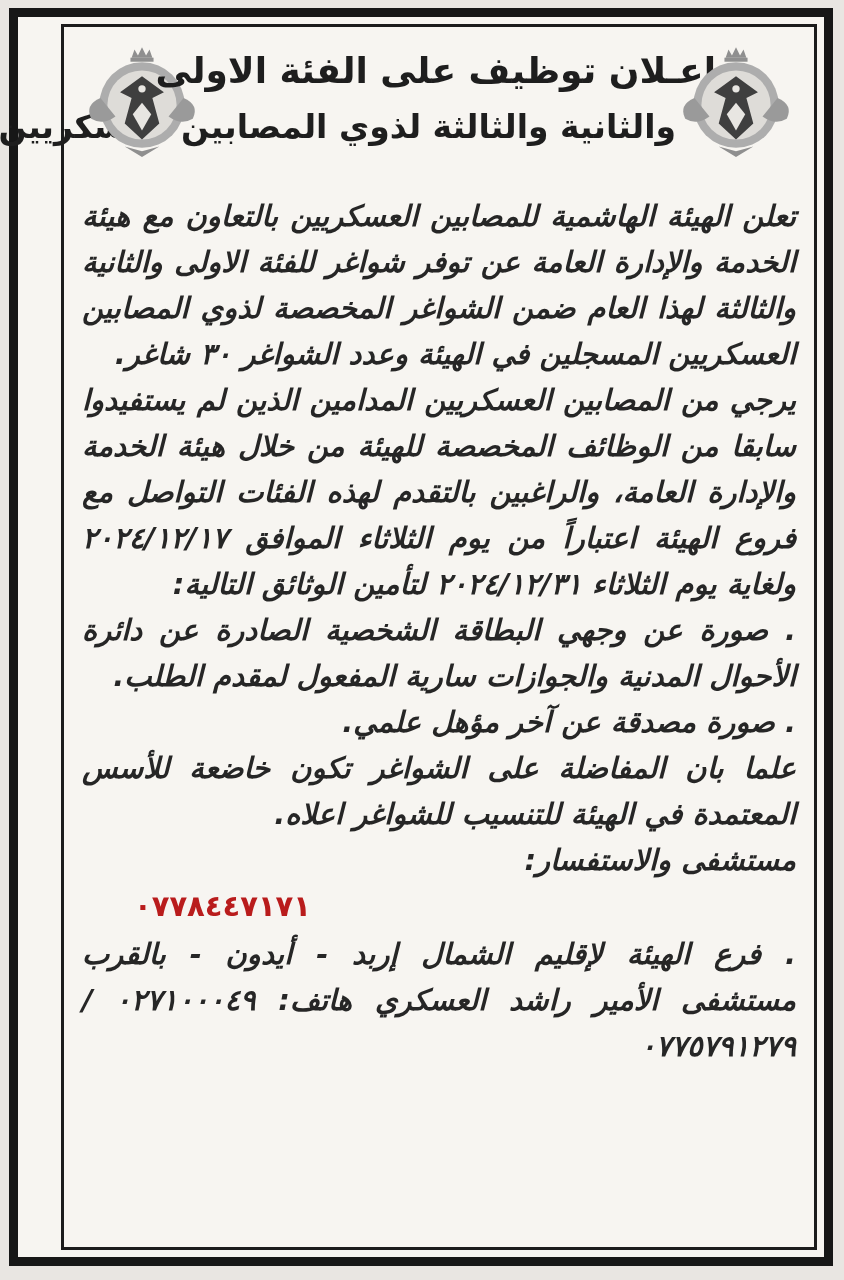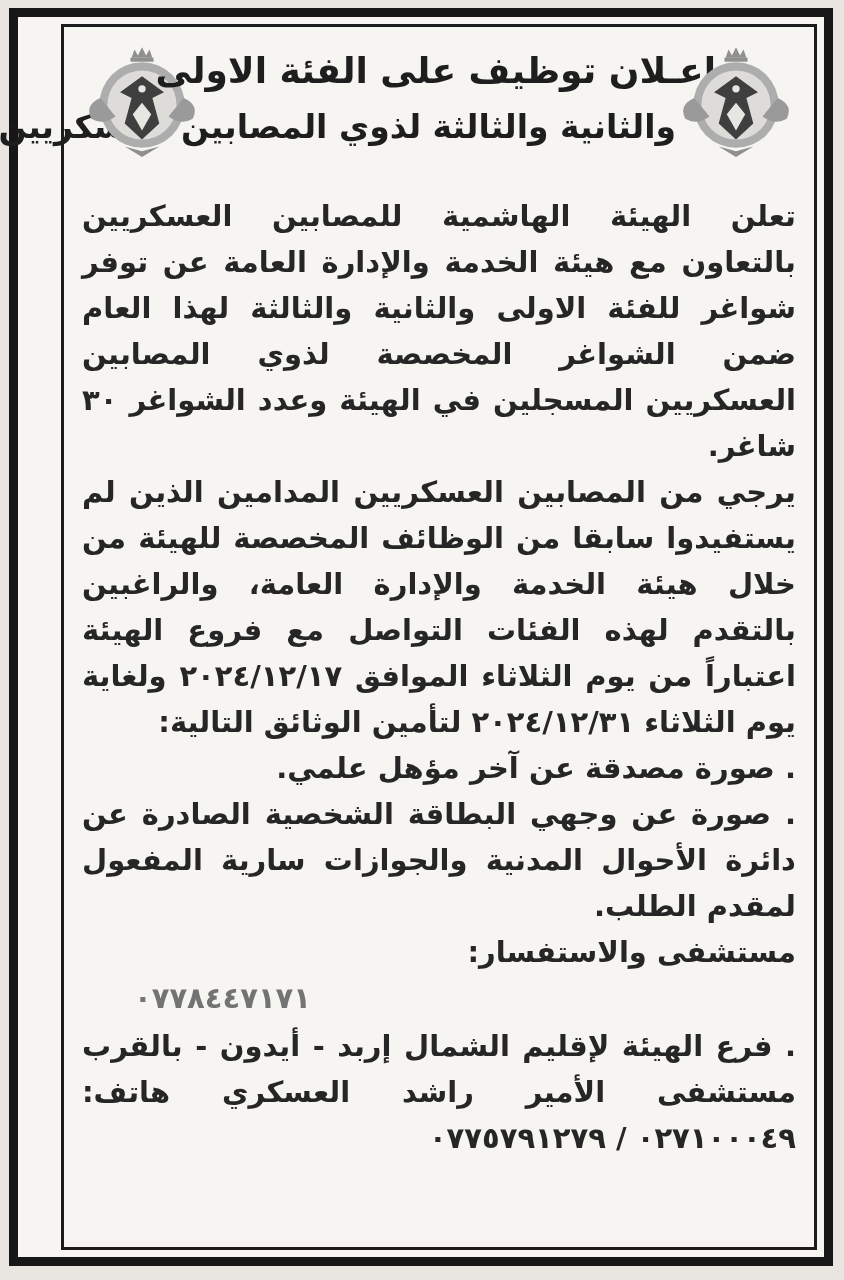--- a/index.html
+++ b/index.html
@@ -44,30 +44,30 @@
     white-space:nowrap;
   }
   .ad-body{
     direction:rtl;
     text-align:justify;
     color:#262626;
     font-weight:bold;
     font-size:29px;
     line-height:46px;
   }
-  .ad-body p{margin:0;}
+  .ad-body p{margin:0;font-style:italic;}
   .contact-block p{margin-top:2px;}
   .overflow-number{
     direction:ltr;
     text-align:left;
     padding-left:52px;
     font-weight:bold;
     font-size:29px;
     line-height:46px;
-    color:#737373;
+    color:#b91c1c;
   }
 </style>
 </head>
 <body>
 
 <div class="outer-frame">
   <div class="inner-frame">
 
     <div class="ad-header">
 
@@ -99,22 +99,23 @@
         <path d="M50 27 L31 41 L41 46 L35 68 L50 82 L65 68 L59 46 L69 41 Z" fill="#3f3f3f"></path>
         <path d="M50 50 L42 60 L50 74 L58 60 Z" fill="#e8e6e2"></path>
         <circle cx="50" cy="38" r="3.2" fill="#e8e6e2"></circle>
         <path d="M35 88 L50 97 L65 88 L50 92 Z" fill="#8f8f8f"></path>
       </svg>
     </div>
 
     <div class="ad-body" dir="rtl" lang="ar">
       <p>تعلن الهيئة الهاشمية للمصابين العسكريين بالتعاون مع هيئة الخدمة والإدارة العامة عن توفر شواغر للفئة الاولى والثانية والثالثة لهذا العام ضمن الشواغر المخصصة لذوي المصابين العسكريين المسجلين في الهيئة وعدد الشواغر ٣٠ شاغر.</p>
       <p>يرجي من المصابين العسكريين المدامين الذين لم يستفيدوا سابقا من الوظائف المخصصة للهيئة من خلال هيئة الخدمة والإدارة العامة، والراغبين بالتقدم لهذه الفئات التواصل مع فروع الهيئة اعتباراً من يوم الثلاثاء الموافق ٢٠٢٤/١٢/١٧ ولغاية يوم الثلاثاء ٢٠٢٤/١٢/٣١ لتأمين الوثائق التالية:</p>
+      <p>. صورة عن وجهي البطاقة الشخصية الصادرة عن دائرة الأحوال المدنية والجوازات سارية المفعول لمقدم الطلب.</p>
       <p>. صورة مصدقة عن آخر مؤهل علمي.</p>
-      <p>. صورة عن وجهي البطاقة الشخصية الصادرة عن دائرة الأحوال المدنية والجوازات سارية المفعول لمقدم الطلب.</p>
+      <p>علما بان المفاضلة على الشواغر تكون خاضعة للأسس المعتمدة في الهيئة للتنسيب للشواغر اعلاه.</p>
       <p>مستشفى والاستفسار:</p>
 
       <div class="contact-block">
         <div class="overflow-number">٠٧٧٨٤٤٧١٧١</div>
         <p>. فرع الهيئة لإقليم الشمال إربد - أيدون - بالقرب مستشفى الأمير راشد العسكري هاتف: ٠٢٧١٠٠٠٤٩ / ٠٧٧٥٧٩١٢٧٩</p>
 
       </div>
     </div>
 
   </div>

